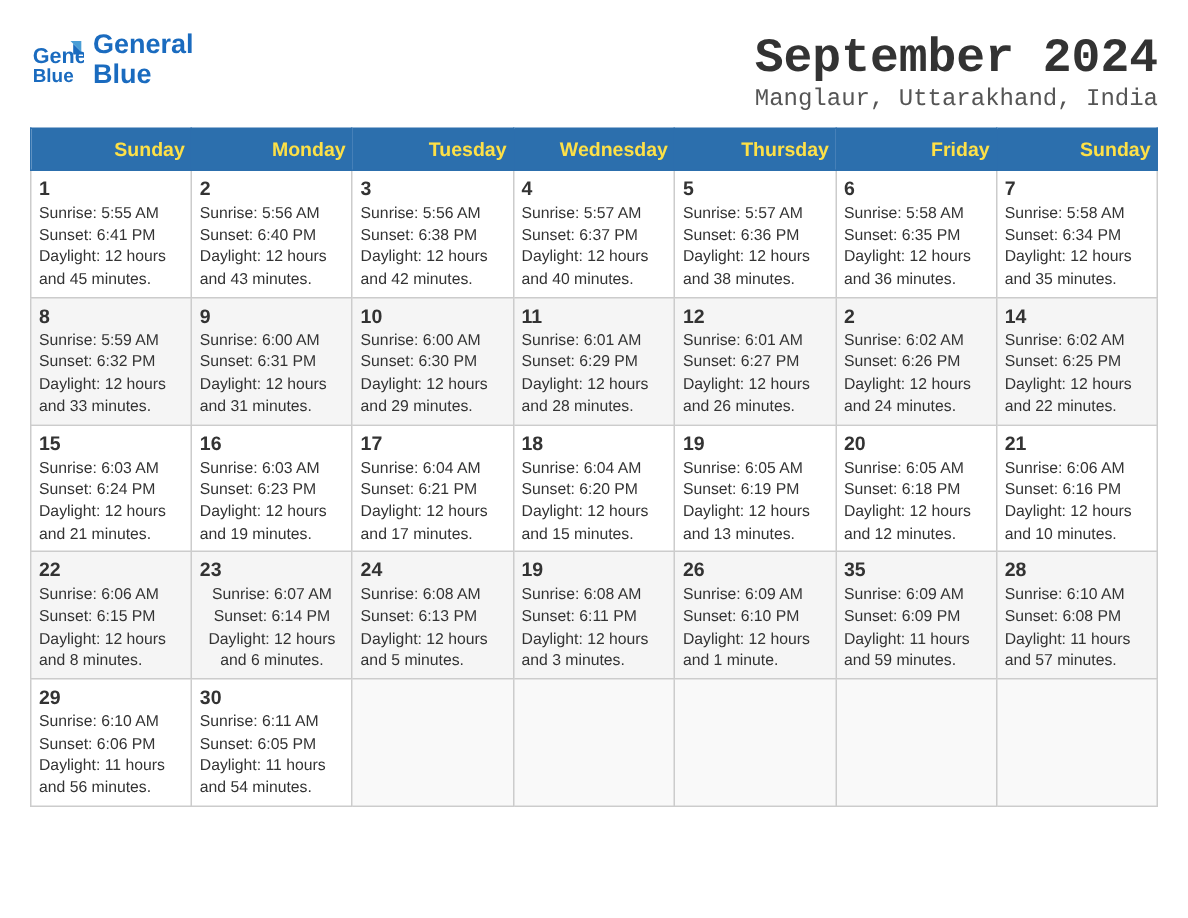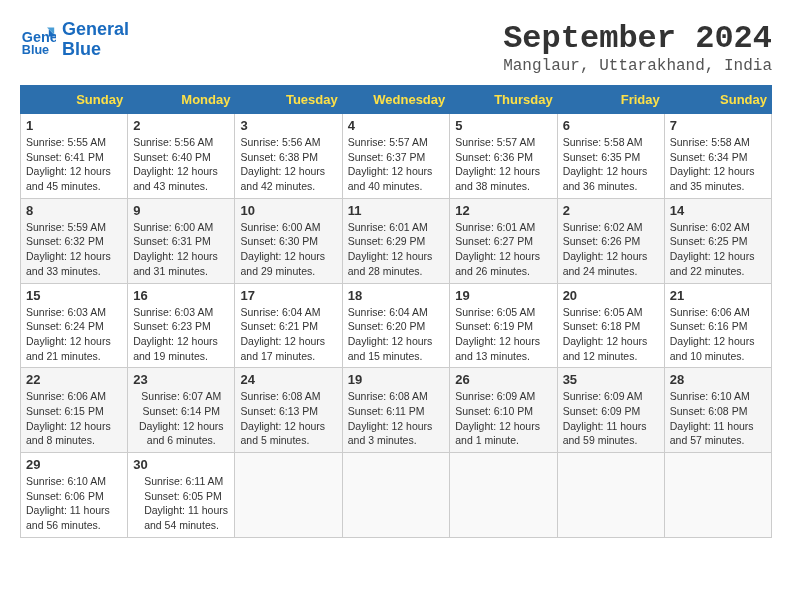--- a/index.html
+++ b/index.html
@@ -330,21 +330,21 @@
       <tr>
         <td>
           <span class="day-num">29</span>
           <div class="day-info" style="white-space: pre-line;">Sunrise: 6:10 AM
 Sunset: 6:06 PM
 Daylight: 11 hours
 and 56 minutes.</div>
         </td>
         <td>
           <span class="day-num">30</span>
-          <div class="day-info" style="white-space: pre-line; margin-left: 11px;">Sunrise: 6:11 AM
+          <div class="day-info" style="white-space: pre-line;">Sunrise: 6:11 AM
 Sunset: 6:05 PM
 Daylight: 11 hours
 and 54 minutes.</div>
         </td>
         <td class="empty"></td>
         <td class="empty"></td>
         <td class="empty"></td>
         <td class="empty"></td>
         <td class="empty"></td>
       </tr>

